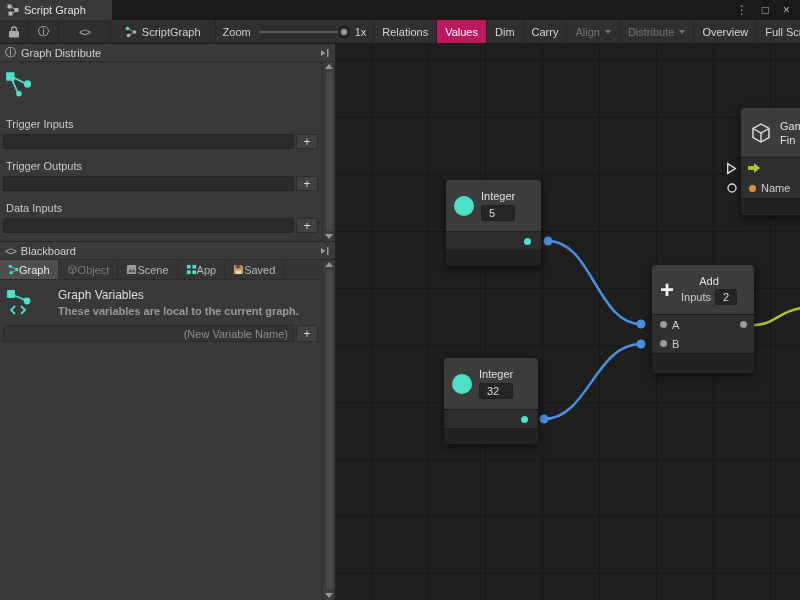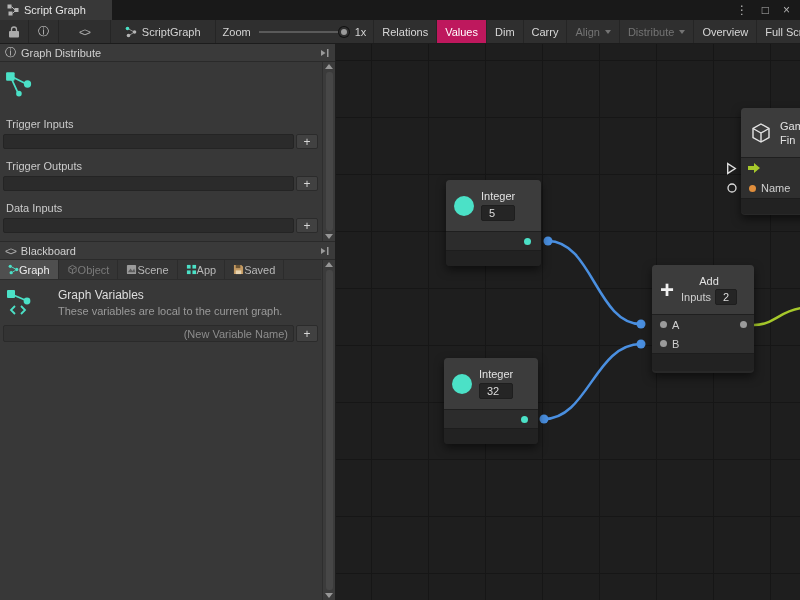--- a/index.html
+++ b/index.html
@@ -57,21 +57,21 @@
   .mini-btn { width:22px; height:15px; margin-left:2px; background:#414141; border:1px solid #2b2b2b; border-radius:2px; color:#d6d6d6; display:flex; align-items:center; justify-content:center; font-size:12px; line-height:1; }
 
   .bb-tabs { display:flex; height:20px; margin-right:14px; background:#353535; border-bottom:1px solid #2c2c2c; }
   .bb-tab { display:flex; align-items:center; padding:0 8px; border-right:1px solid #2c2c2c; color:#b8b8b8; }
   .bb-tab.active { background:#4f4f4f; color:#ececec; }
   .bb-tab.disabled { color:#7a7a7a; }
 
   .vars-block { display:flex; gap:24px; padding:8px 6px 6px 6px; margin-right:14px; }
   .vars-texts { display:flex; flex-direction:column; gap:3px; }
   .vars-title { font-size:12px; color:#dedede; }
-  .vars-desc { color:#9a9a9a; }
+  .vars-desc { color:#9a9a9a;font-weight:bold; }
   .newvar-row { display:flex; align-items:center; margin:2px 12px 0 3px; margin-right:17px; }
   .newvar-field { flex:1; height:17px; background:#333333; border:1px solid #2a2a2a; text-align:right; color:#8d8d8d; }
 
   
   .canvas { flex:1; position:relative; overflow:hidden; background-color:#1e1e1e;
     background-image: linear-gradient(to right, #161616 1px, transparent 1px),
                       linear-gradient(to bottom, #161616 1px, transparent 1px);
     background-size: 57px 57px, 57px 57px;
     background-position: 35px 0, 0 16px; }
   .wires { position:absolute; left:0; top:0; }

